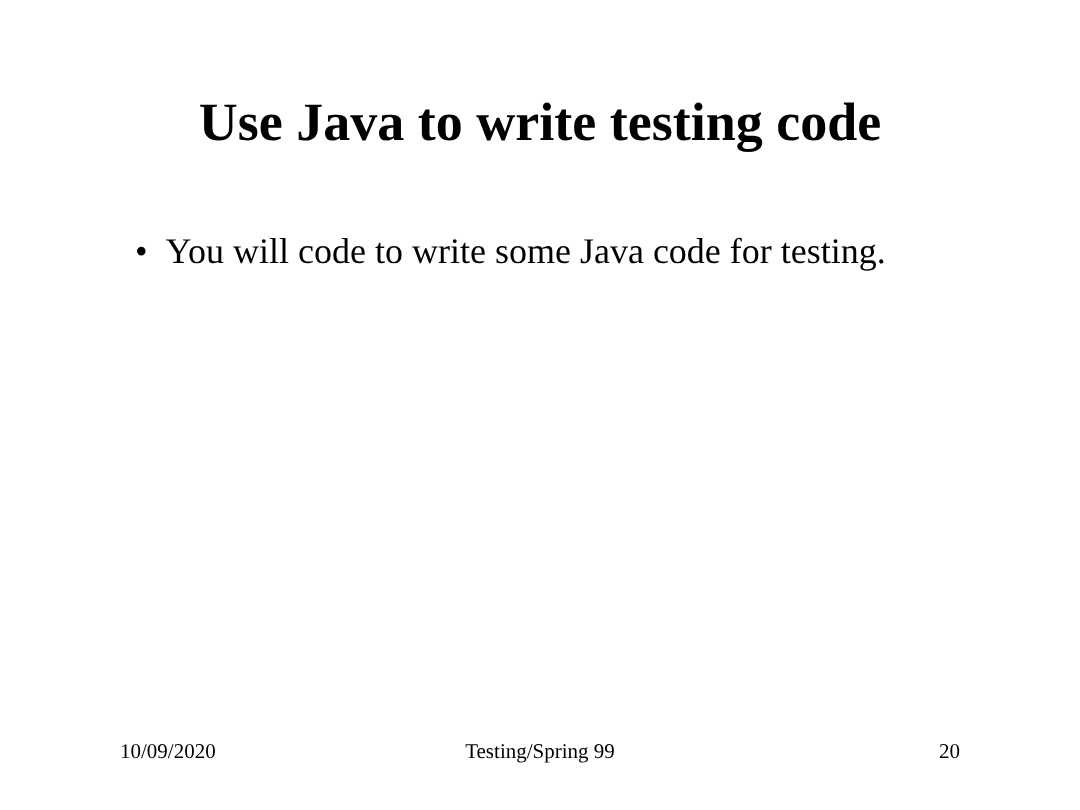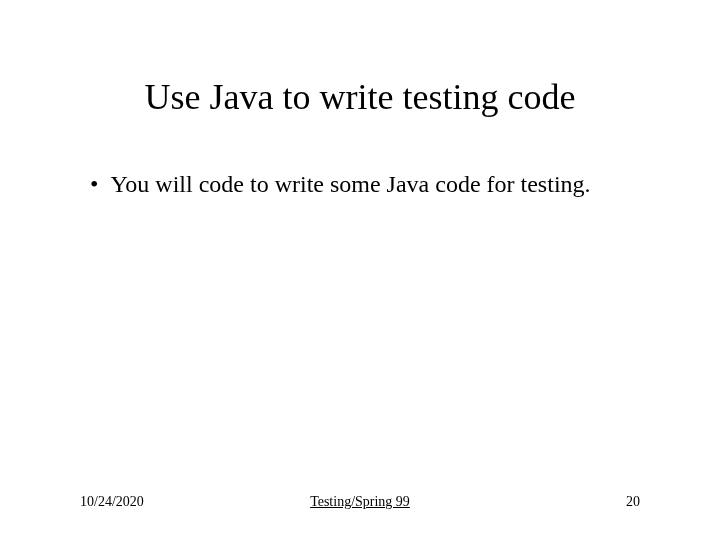--- a/index.html
+++ b/index.html
@@ -16,24 +16,23 @@
       position: relative;
     }
     .slide {
       width: 100%;
       height: 100%;
       padding: 60px 80px 40px 80px;
       position: relative;
     }
     .title {
       font-size: 36px;
-      font-weight: normal;
+      font-weight: bold;
       text-align: center;
       margin-bottom: 50px;
-      margin-top: 16px;
     }
     .content {
       padding-left: 10px;
     }
     .bullet-item {
       display: flex;
       align-items: flex-start;
       font-size: 24px;
       line-height: 1.35;
     }
@@ -55,37 +54,36 @@
       font-size: 14px;
     }
     .footer-left {
       text-align: left;
     }
     .footer-center {
       text-align: center;
       position: absolute;
       left: 50%;
       transform: translateX(-50%);
-      text-decoration: underline;
     }
     .footer-right {
       text-align: center;
     }
   </style>
 </head>
 <body>
 
 <div class="slide">
   <h1 class="title">Use Java to write testing code</h1>
 
   <div class="content">
     <div class="bullet-item">
       <span class="bullet-marker">•</span>
       <span class="bullet-text">You will code to write some Java code for testing.</span>
     </div>
   </div>
 
   <div class="footer">
-    <span class="footer-left">10/24/2020</span>
+    <span class="footer-left">10/09/2020</span>
     <span class="footer-center">Testing/Spring 99</span>
     <span class="footer-right">20</span>
   </div>
 </div>
 
 </body></html>

